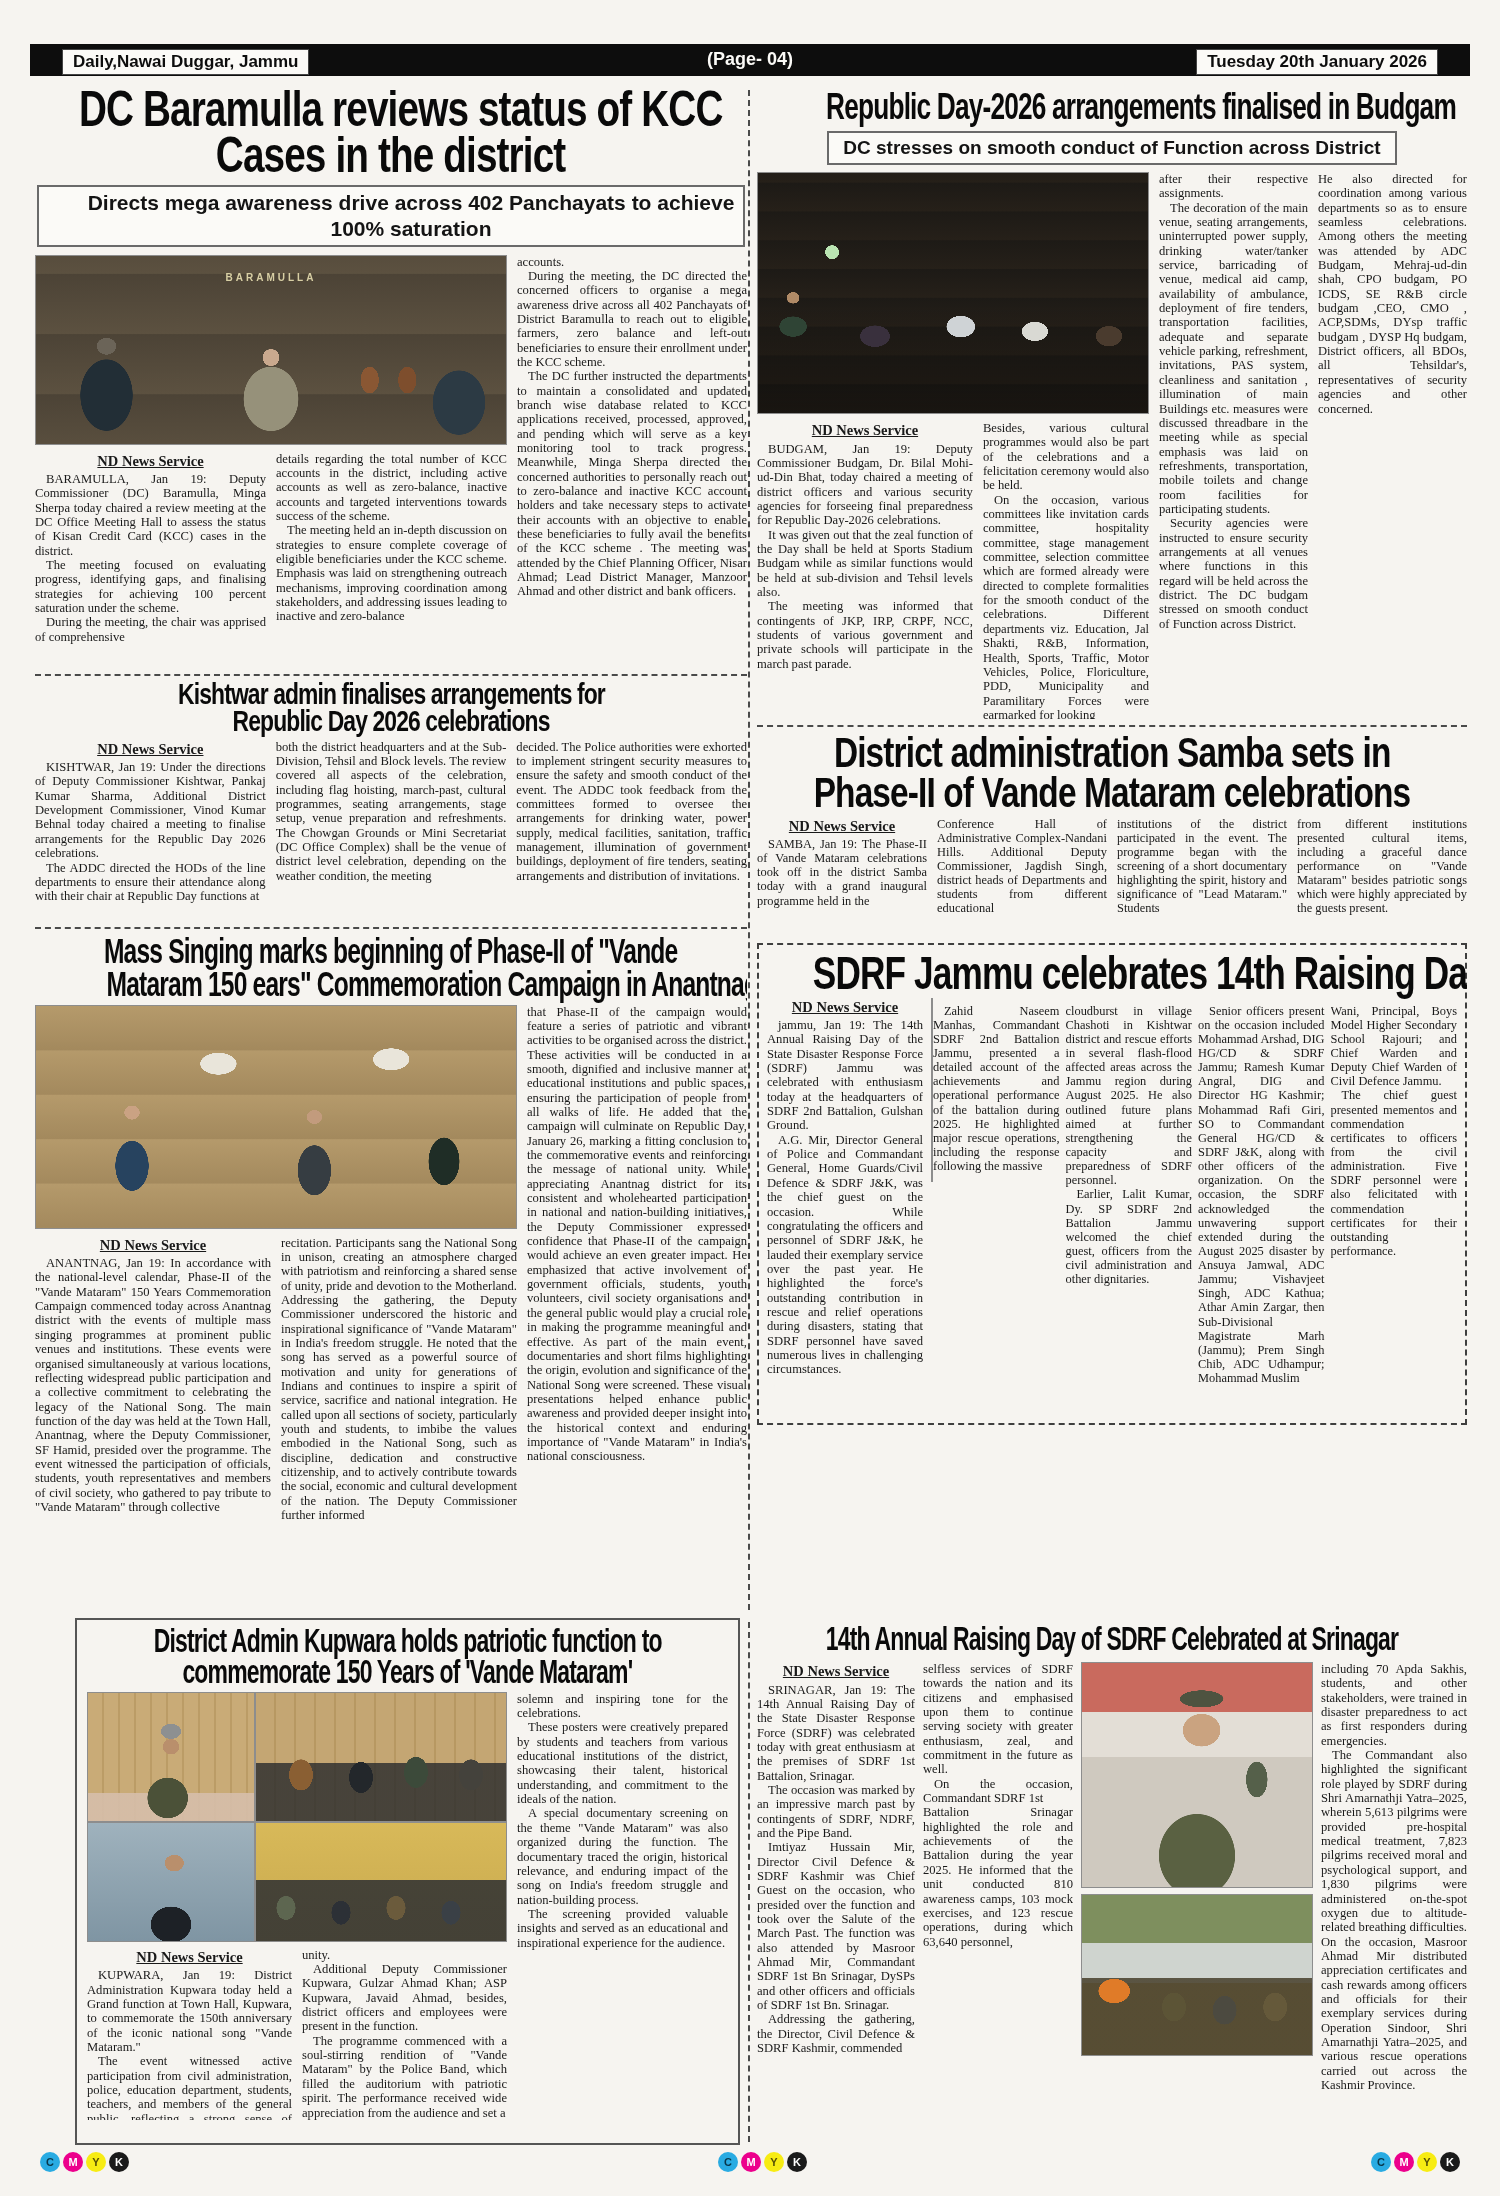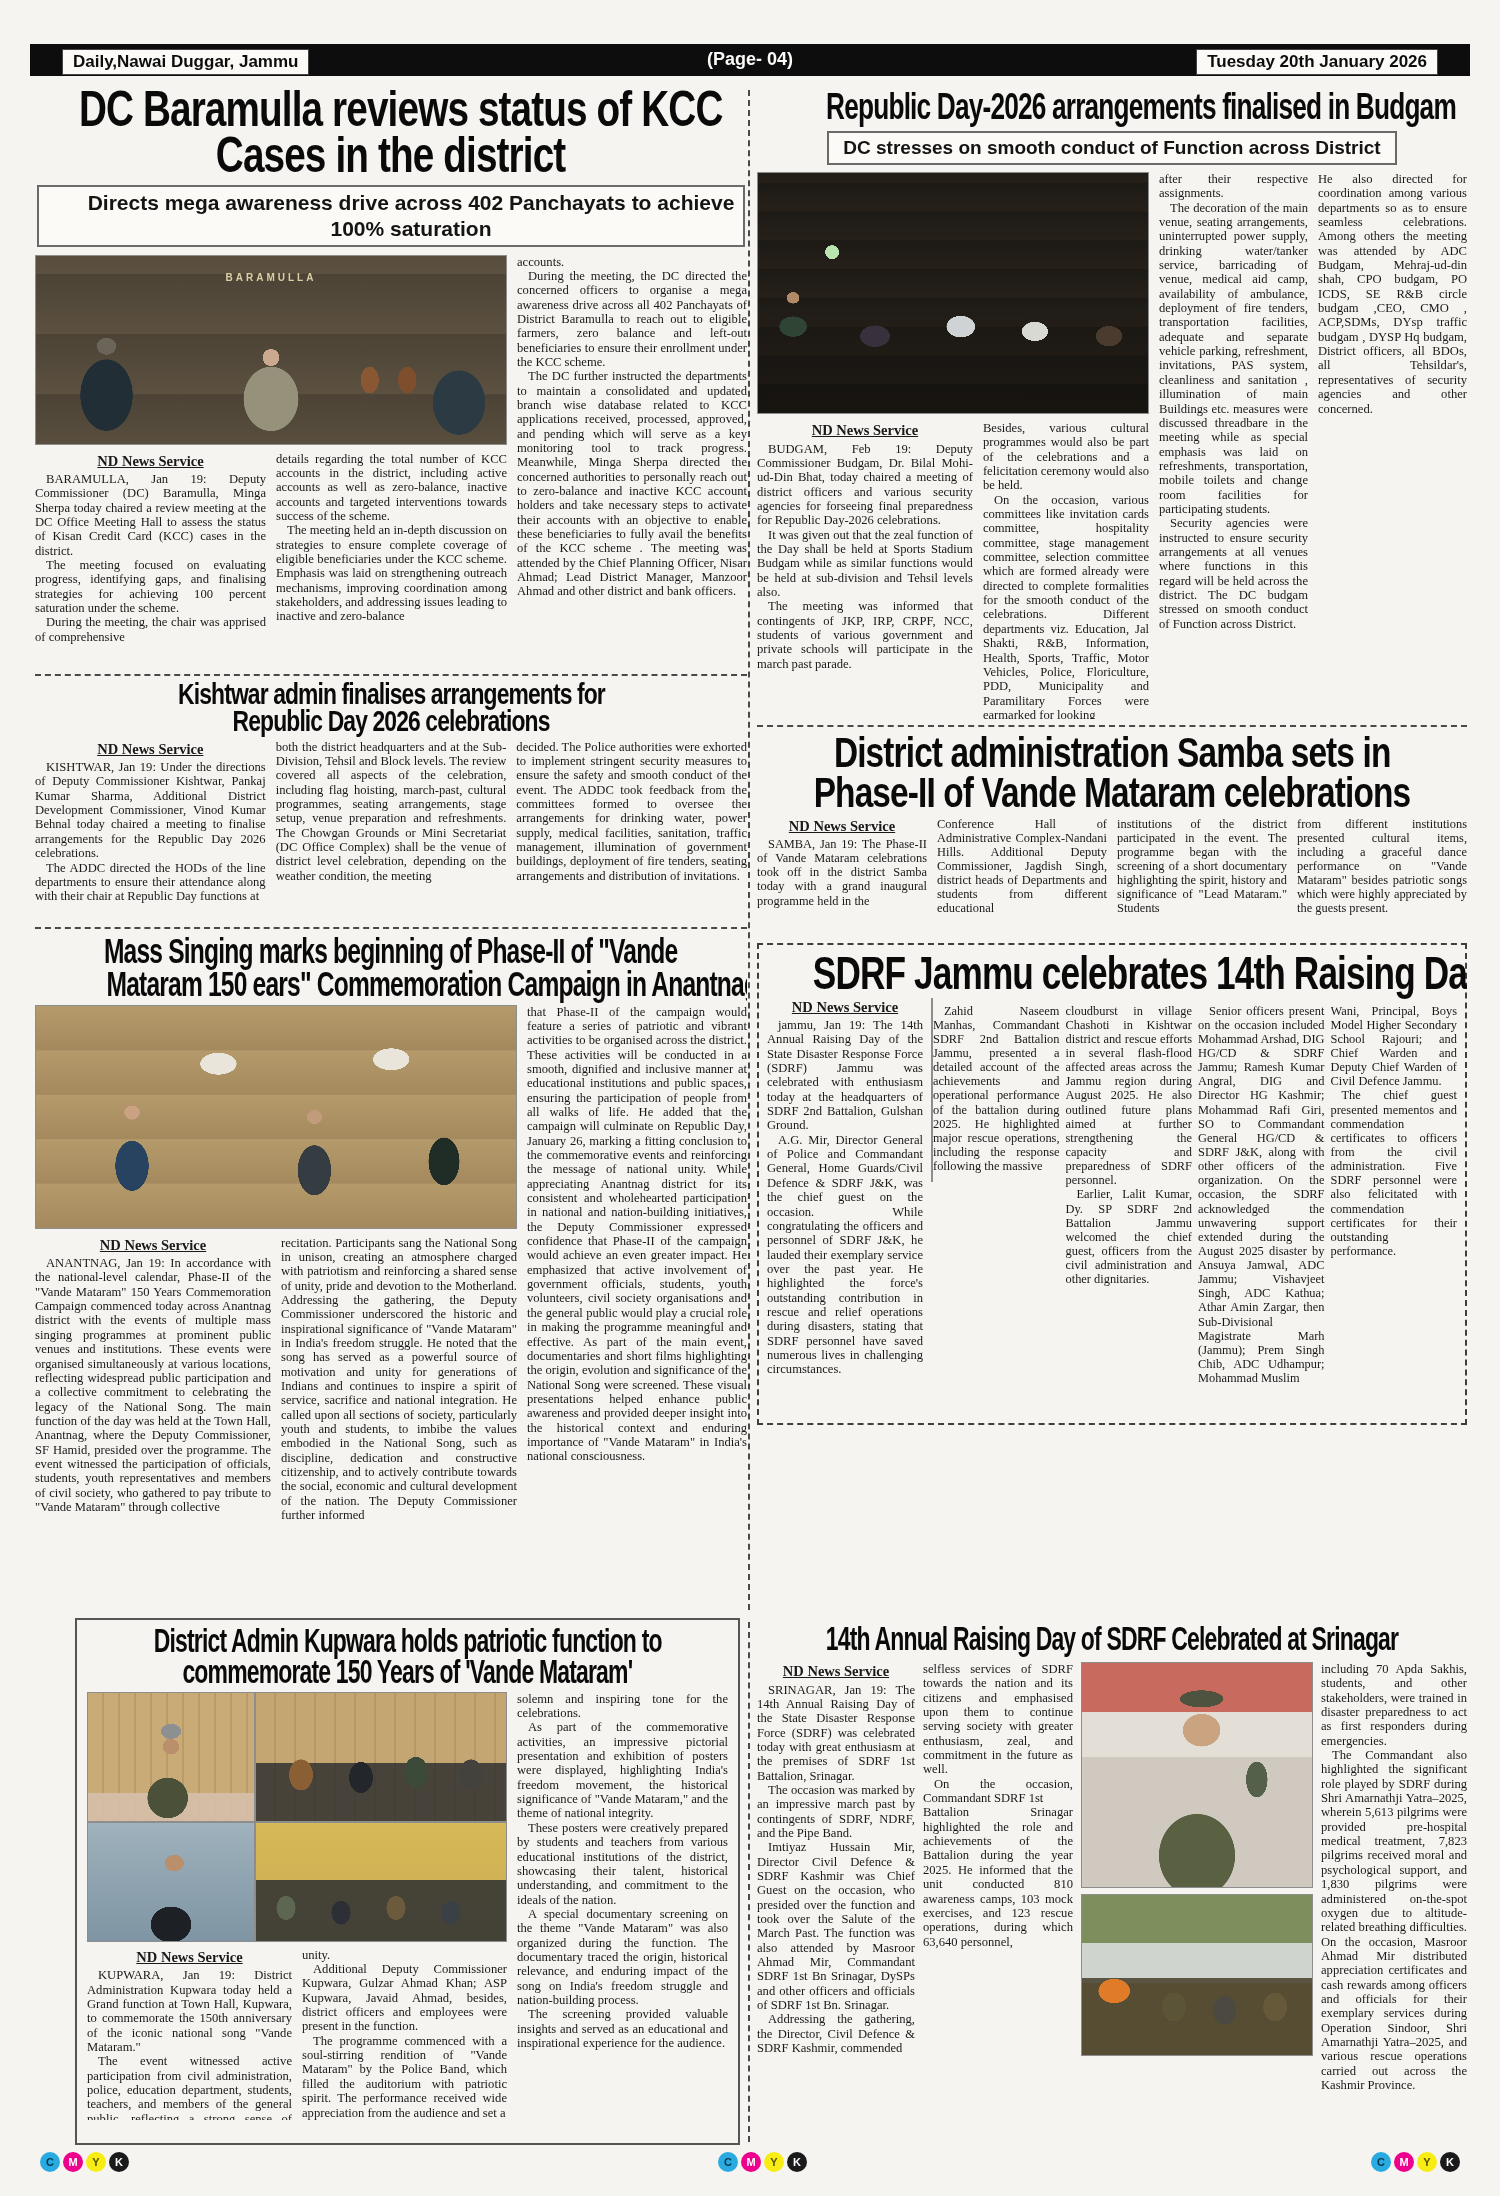--- a/index.html
+++ b/index.html
@@ -330,21 +330,21 @@
         <span class="hl-in">Republic Day-2026 arrangements finalised in Budgam</span>
       </div>
       <div class="subhead-box bud-sub">DC stresses on smooth conduct of Function across District</div>
       <div class="bud-body flex g10">
         <div class="bud-left">
           <div class="ph ph-budgam"></div>
           <div class="bud-cols flex g10">
             <div class="colx" style="flex:1.3">
               <div class="byline">ND News Service</div>
               <div>
-                  <p>BUDGAM, Feb 19: Deputy Commissioner Budgam, Dr. Bilal Mohi-ud-Din Bhat, today chaired a meeting of district officers and various security agencies for forseeing final preparedness for Republic Day-2026 celebrations.</p>
+                  <p>BUDGAM, Jan 19: Deputy Commissioner Budgam, Dr. Bilal Mohi-ud-Din Bhat, today chaired a meeting of district officers and various security agencies for forseeing final preparedness for Republic Day-2026 celebrations.</p>
                   <p>It was given out that the zeal function of the Day shall be held at Sports Stadium Budgam while as similar functions would be held at sub-division and Tehsil levels also.</p>
                   <p>The meeting was informed that contingents of JKP, IRP, CRPF, NCC, students of various government and private schools will participate in the march past parade.</p>
                 </div>
             </div>
             <div class="colx cont" style="flex:1">
                 <p>Besides, various cultural programmes would also be part of the celebrations and a felicitation ceremony would also be held.</p>
                 <p>On the occasion, various committees like invitation cards committee, hospitality committee, stage management committee, selection committee which are formed already were directed to complete formalities for the smooth conduct of the celebrations. Different departments viz. Education, Jal Shakti, R&amp;B, Information, Health, Sports, Traffic, Motor Vehicles, Police, Floriculture, PDD, Municipality and Paramilitary Forces were earmarked for looking</p>
               </div>
           </div>
         </div>
@@ -456,21 +456,20 @@
             </div>
             <div class="colx cont">
                 <p>unity.</p>
                 <p>Additional Deputy Commissioner Kupwara, Gulzar Ahmad Khan; ASP Kupwara, Javaid Ahmad, besides, district officers and employees were present in the function.</p>
                 <p>The programme commenced with a soul-stirring rendition of "Vande Mataram" by the Police Band, which filled the auditorium with patriotic spirit. The performance received wide appreciation from the audience and set a</p>
               </div>
           </div>
         </div>
         <div class="kup-right colx cont">
             <p>solemn and inspiring tone for the celebrations.</p>
-            <p>As part of the commemorative activities, an impressive pictorial presentation and exhibition of posters were displayed, highlighting India's freedom movement, the historical significance of "Vande Mataram," and the theme of national integrity.</p>
             <p>These posters were creatively prepared by students and teachers from various educational institutions of the district, showcasing their talent, historical understanding, and commitment to the ideals of the nation.</p>
             <p>A special documentary screening on the theme "Vande Mataram" was also organized during the function. The documentary traced the origin, historical relevance, and enduring impact of the song on India's freedom struggle and nation-building process.</p>
             <p>The screening provided valuable insights and served as an educational and inspirational experience for the audience.</p>
           </div>
       </div>
     </article>
 
     <article class="sri">
       <div class="headline hl-srinagar hl-tight">
         <span class="hl-in">14th Annual Raising Day of SDRF Celebrated at Srinagar</span>

